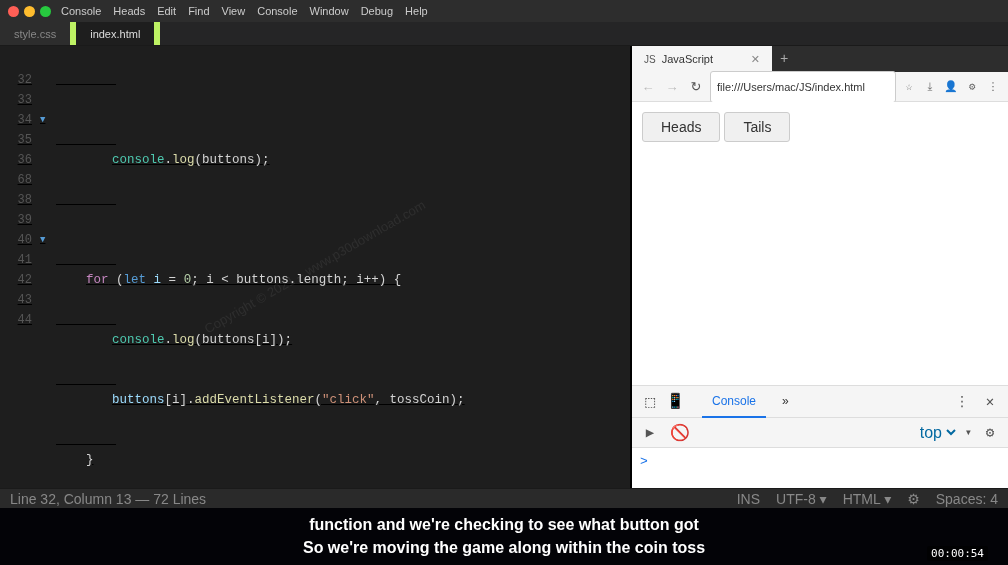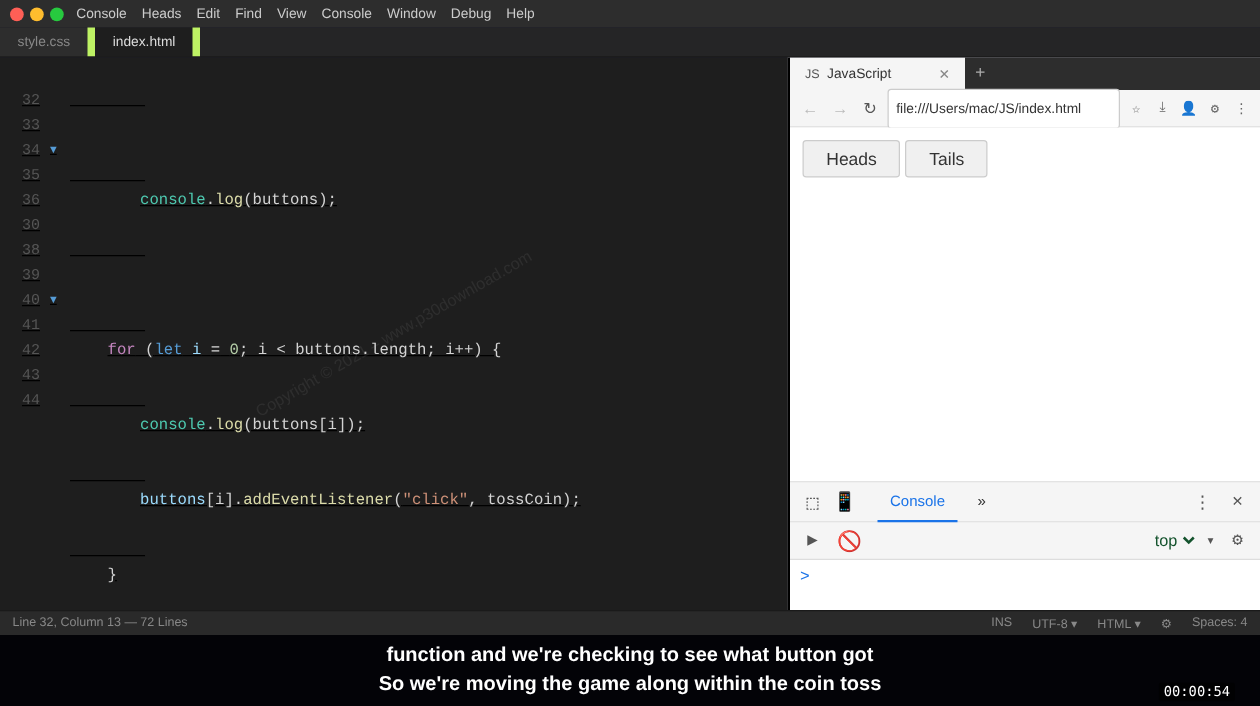--- a/index.html
+++ b/index.html
@@ -149,21 +149,21 @@
       line-height: 1.8;
     }
 
     
     .status-bar {
       background: #2a2a2a;
       height: 20px;
       display: flex;
       align-items: center;
       padding: 0 10px;
-      font-size: 10px;
+      font-size: 14px;
       color: #888;
       font-family: -apple-system, sans-serif;
       flex-shrink: 0;
       border-top: 1px solid #1a1a1a;
       gap: 20px;
     }
     .status-bar .right {
       margin-left: auto;
       display: flex;
       gap: 16px;
@@ -345,23 +345,23 @@
       background: #f5f5f5;
       display: flex;
       align-items: center;
       border-bottom: 1px solid #ddd;
       padding: 0 6px;
       gap: 6px;
     }
     .context-select {
       background: #f5f5f5;
       border: none;
-      font-size: 13px;
-      font-family: -apple-system, sans-serif;
-      color: #14532d;
+      font-size: 16px;
+      font-family: -apple-system, sans-serif;
+      color: #0369a1;
       cursor: pointer;
     }
     .devtools-console {
       background: #fff;
       padding: 4px 8px;
       min-height: 40px;
     }
     .console-prompt {
       color: #1a73e8;
       font-size: 13px;
@@ -399,21 +399,21 @@
   <div class="editor">
     <div class="code-area">
 
       <div class="gutter">
         <div class="gutter-line"></div>
         <div class="gutter-line">32</div>
         <div class="gutter-line">33</div>
         <div class="gutter-line">34</div>
         <div class="gutter-line">35</div>
         <div class="gutter-line">36</div>
-        <div class="gutter-line">30</div>
+        <div class="gutter-line">68</div>
         <div class="gutter-line">38</div>
         <div class="gutter-line">39</div>
         <div class="gutter-line">40</div>
         <div class="gutter-line">41</div>
         <div class="gutter-line">42</div>
         <div class="gutter-line">43</div>
         <div class="gutter-line">44</div>
         <div class="gutter-line"></div>
         <div class="gutter-line"></div>
         <div class="gutter-line"></div>

